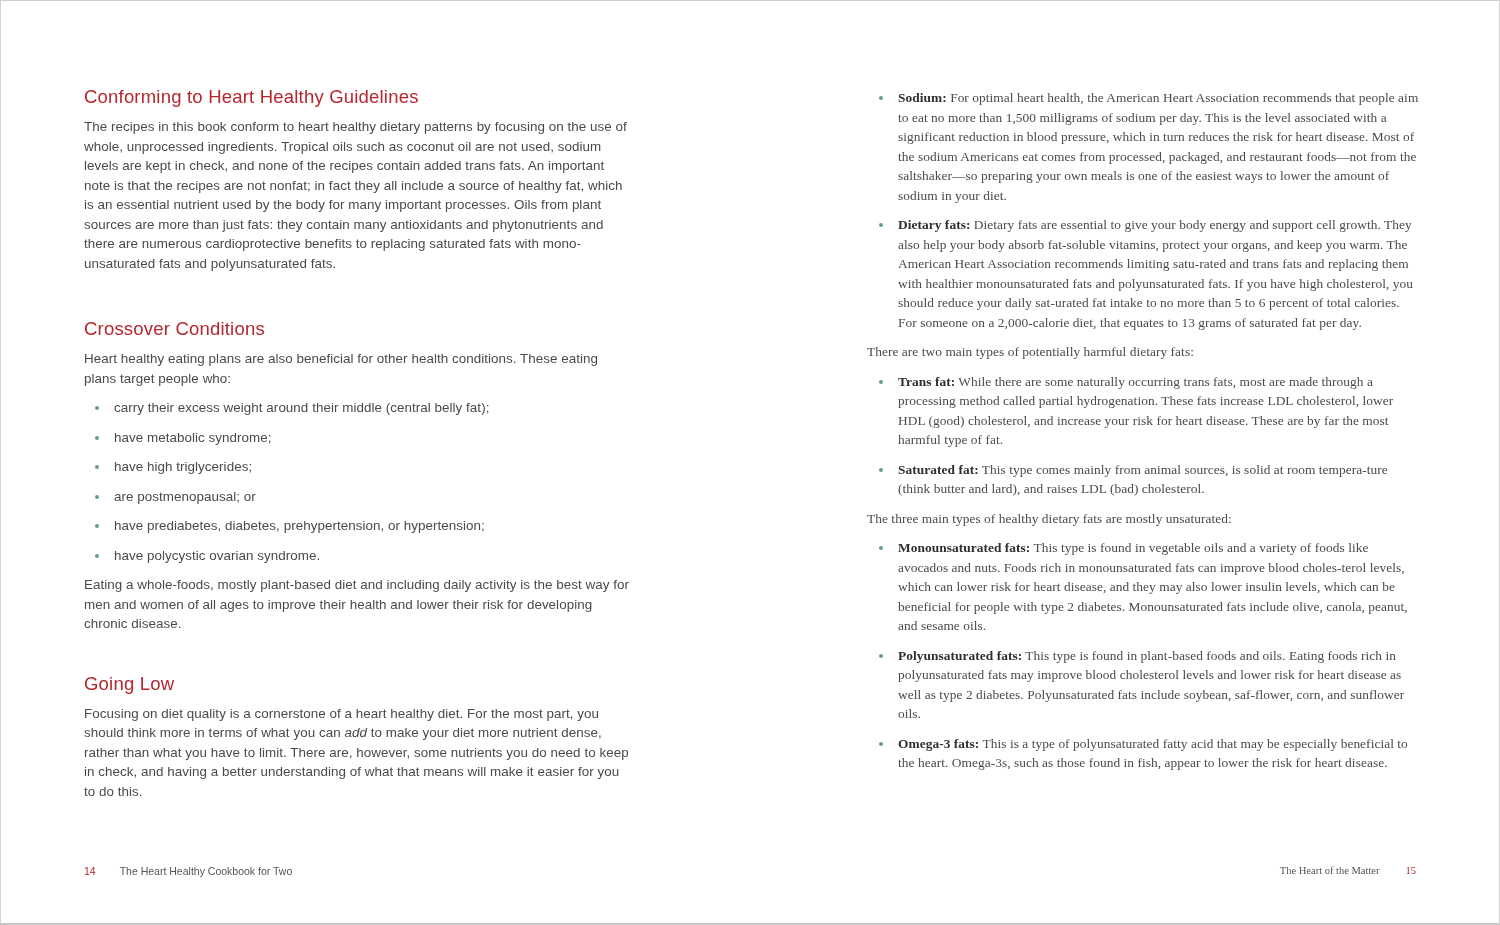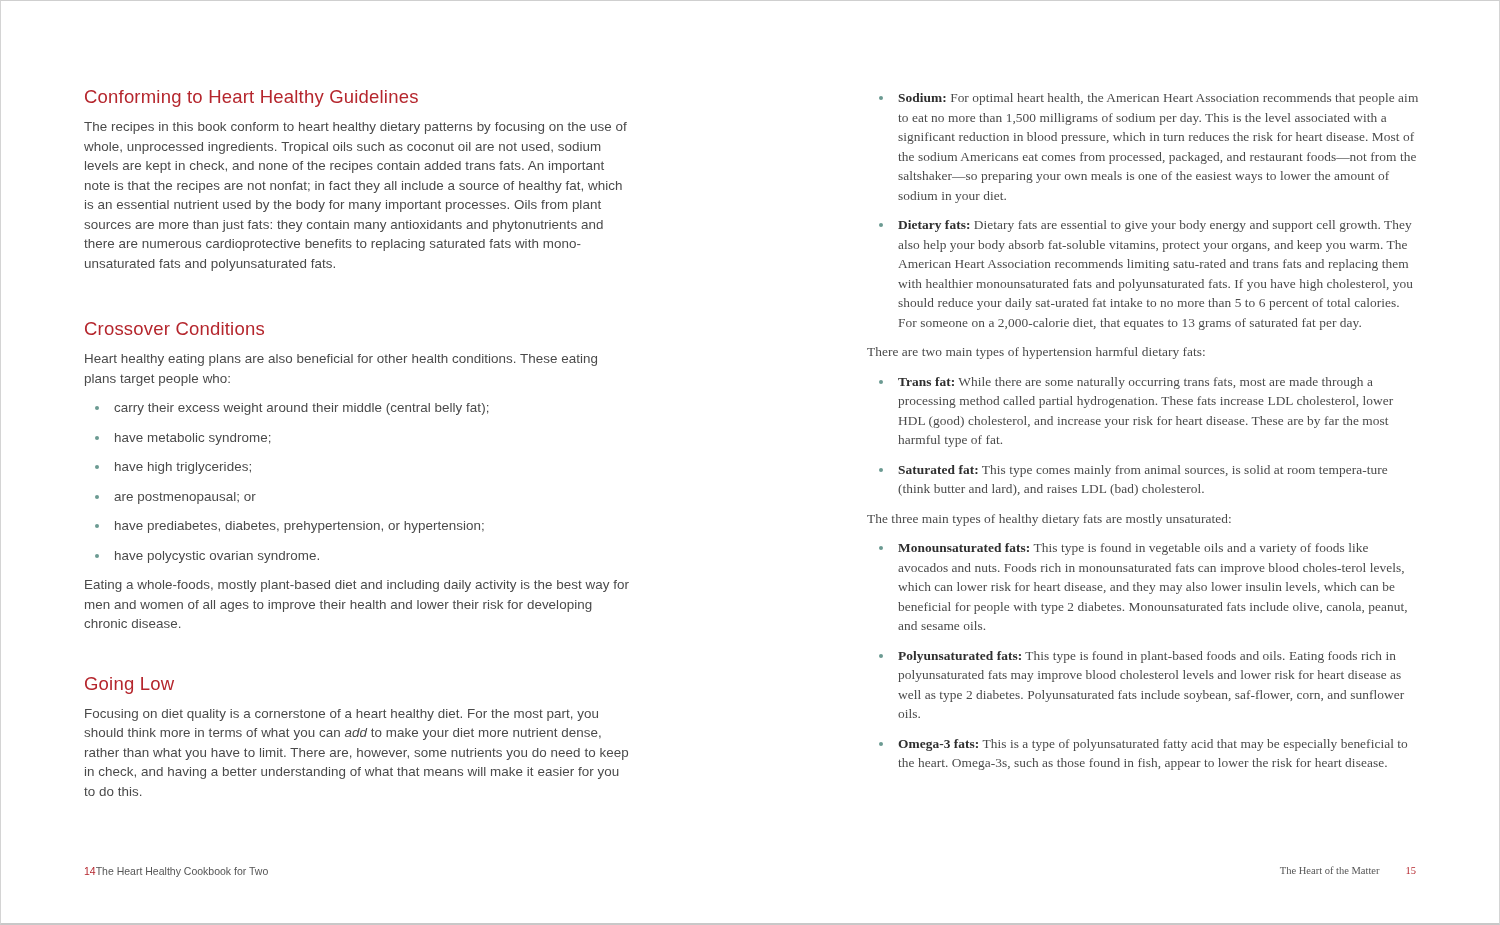--- a/index.html
+++ b/index.html
@@ -91,21 +91,21 @@
       top: 863px;
       font-size: 10.5px;
       line-height: 14px;
       color: #555;
     }
     .folio .num {
       color: #b5262d;
       font-weight: normal;
     }
     .folio-left { left: 83px; }
-    .folio-left .num { margin-right: 0; }
+    .folio-left .num { margin-right: 24px; }
     .folio-right { right: 83px; text-align: right; }
     .folio-right .num { margin-left: 26px; }
   </style>
 </head>
 <body>
 
 <div class="spread">
 
   <div class="page page-left">
     <div class="col">
@@ -139,21 +139,21 @@
   </div>
 
   <div class="page page-right">
     <div class="col">
 
       <ul class="bullets">
         <li><span class="dot"></span><b class="term">Sodium:</b><span> For optimal heart health, the American Heart Association recommends that people aim to eat no more than 1,500 milligrams of sodium per day. This is the level associated with a significant reduction in blood pressure, which in turn reduces the risk for heart disease. Most of the sodium Americans eat comes from processed, packaged, and restaurant foods—not from the saltshaker—so preparing your own meals is one of the easiest ways to lower the amount of sodium in your diet.</span></li>
         <li><span class="dot"></span><b class="term">Dietary fats:</b><span> Dietary fats are essential to give your body energy and support cell growth. They also help your body absorb fat-soluble vitamins, protect your organs, and keep you warm. The American Heart Association recommends limiting satu-rated and trans fats and replacing them with healthier monounsaturated fats and polyunsaturated fats. If you have high cholesterol, you should reduce your daily sat-urated fat intake to no more than 5 to 6 percent of total calories. For someone on a 2,000-calorie diet, that equates to 13 grams of saturated fat per day.</span></li>
       </ul>
 
-      <p>There are two main types of hypertension harmful dietary fats:</p>
+      <p>There are two main types of potentially harmful dietary fats:</p>
 
       <ul class="bullets">
         <li><span class="dot"></span><b class="term">Trans fat:</b><span> While there are some naturally occurring trans fats, most are made through a processing method called partial hydrogenation. These fats increase LDL cholesterol, lower HDL (good) cholesterol, and increase your risk for heart disease. These are by far the most harmful type of fat.</span></li>
         <li><span class="dot"></span><b class="term">Saturated fat:</b><span> This type comes mainly from animal sources, is solid at room tempera-ture (think butter and lard), and raises LDL (bad) cholesterol.</span></li>
       </ul>
 
       <p>The three main types of healthy dietary fats are mostly unsaturated:</p>
 
       <ul class="bullets">
         <li><span class="dot"></span><b class="term">Monounsaturated fats:</b><span> This type is found in vegetable oils and a variety of foods like avocados and nuts. Foods rich in monounsaturated fats can improve blood choles-terol levels, which can lower risk for heart disease, and they may also lower insulin levels, which can be beneficial for people with type 2 diabetes. Monounsaturated fats include olive, canola, peanut, and sesame oils.</span></li>

